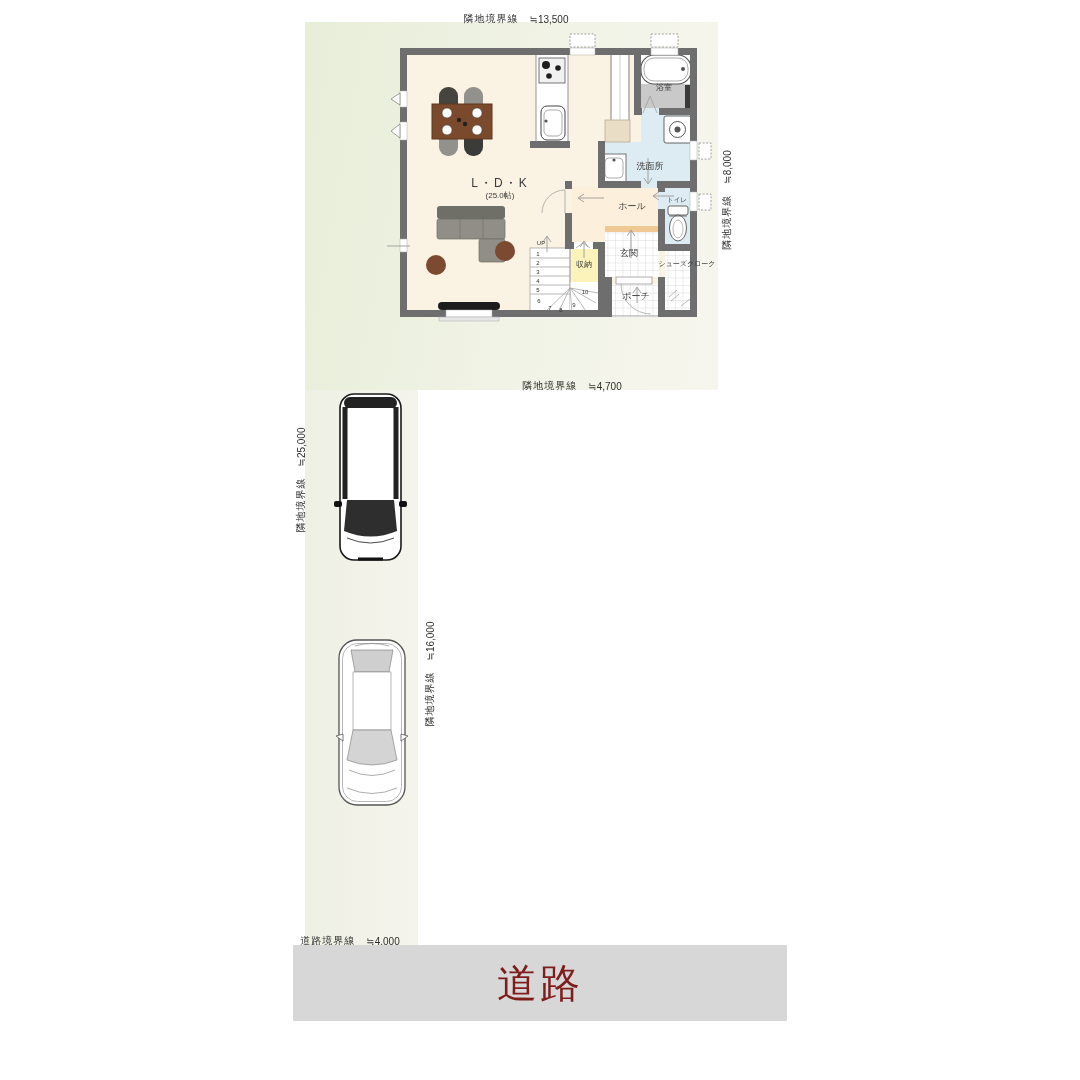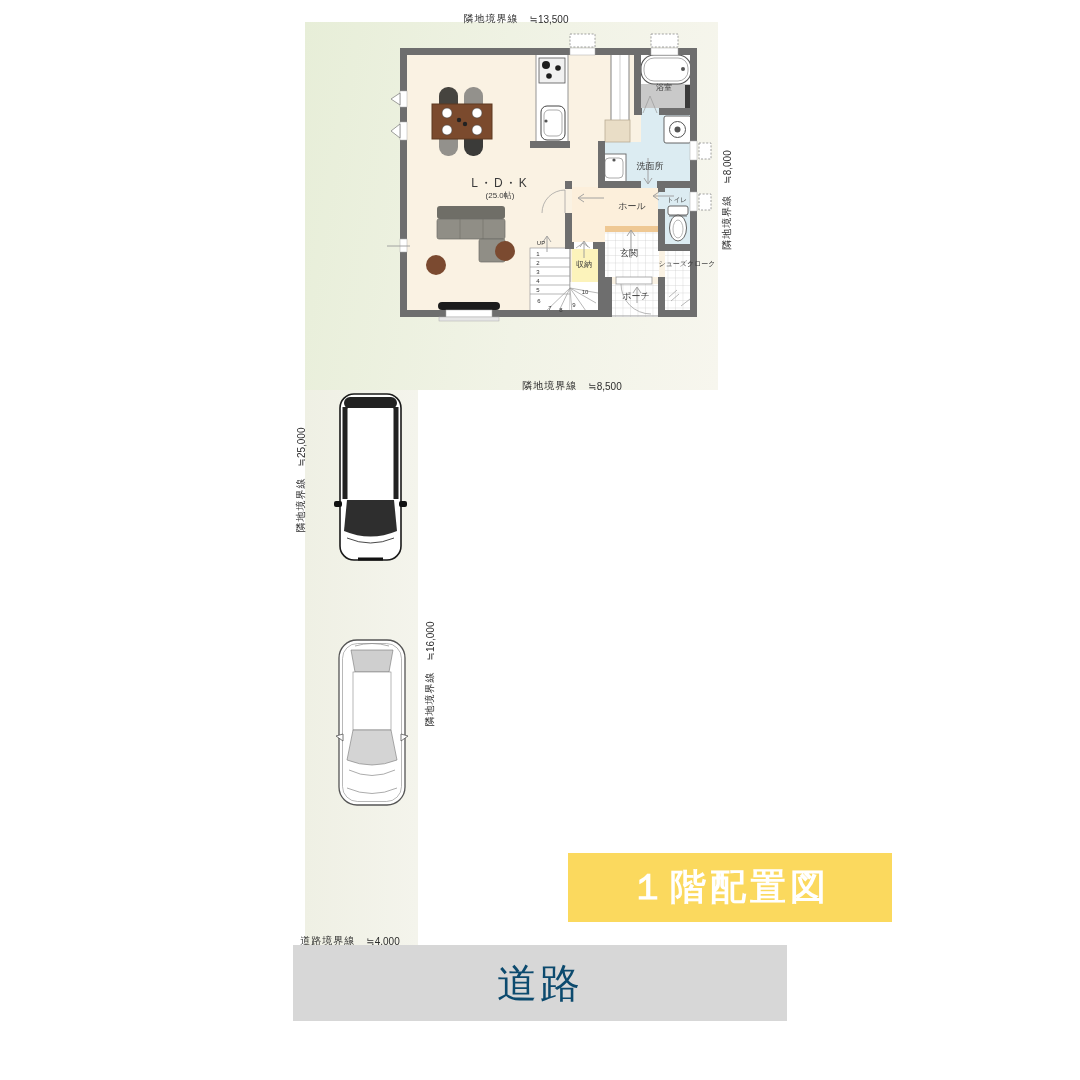--- a/index.html
+++ b/index.html
@@ -13,21 +13,21 @@
   .plan-svg{left:0;top:0;width:1080px;height:1080px;}
   .blabel{position:absolute;width:140px;height:14px;display:flex;justify-content:center;
           align-items:center;gap:11px;font-size:10px;color:#2d2d2d;white-space:nowrap;}
   .blabel .bname{letter-spacing:1px;}
   .vert{transform:rotate(-90deg);transform-origin:center center;}
   .banner{left:568px;top:853px;width:324px;height:69px;background:#FBD95E;
           display:flex;align-items:center;justify-content:center;}
   .banner span{font-size:36px;font-weight:bold;color:#ffffff;letter-spacing:4px;}
   .road{left:293px;top:945px;width:494px;height:76px;background:#d7d7d7;
         display:flex;align-items:center;justify-content:center;}
-  .road span{font-size:40px;color:#0c4a6e;letter-spacing:3px;}
+  .road span{font-size:40px;color:#7f1d1d;letter-spacing:3px;}
   svg text{font-family:"Liberation Sans","DejaVu Sans",sans-serif;fill:#3a3a3a;}
   .rl9{font-size:9px;} .rl8{font-size:8px;} .rl7{font-size:7px;} .rl6{font-size:6.5px;}
   .ldk-t{font-size:12px;letter-spacing:2px;} .ldk-s{font-size:8px;}
   .num{font-size:6px;fill:#333;} .up{font-size:6px;fill:#333;}
   .thin{stroke:#999;stroke-width:0.7;fill:none;}
   .arrow{stroke:#9a9a9a;stroke-width:0.9;fill:none;}
 </style>
 </head>
 <body>
 
@@ -265,40 +265,37 @@
       <path d="M10 150 Q35 161 60 150" stroke="#888" stroke-width="0.7" fill="none"></path>
     </g>
   </svg>
 
   <div class="blabel" style="left:446px;top:12px;">
     <span class="bname">隣地境界線</span>
     <span class="bval">≒13,500</span>
   </div>
   <div class="blabel" style="left:502px;top:379px;">
     <span class="bname">隣地境界線</span>
-    <span class="bval">≒8,500</span>
+    <span class="bval">≒4,700</span>
   </div>
   <div class="blabel vert" style="left:657px;top:193px;">
     <span class="bname">隣地境界線</span>
     <span class="bval">≒8,000</span>
   </div>
   <div class="blabel vert" style="left:231px;top:473px;">
     <span class="bname">隣地境界線</span>
     <span class="bval">≒25,000</span>
   </div>
   <div class="blabel vert" style="left:360px;top:667px;">
     <span class="bname">隣地境界線</span>
     <span class="bval">≒16,000</span>
   </div>
   <div class="blabel" style="left:280px;top:934px;">
     <span class="bname">道路境界線</span>
     <span class="bval">≒4,000</span>
   </div>
 
-  <div class="abs banner">
-    <span>１階配置図</span>
-  </div>
 
   <div class="abs road">
     <span>道路</span>
   </div>
 
 </div>
 
 </body></html>

